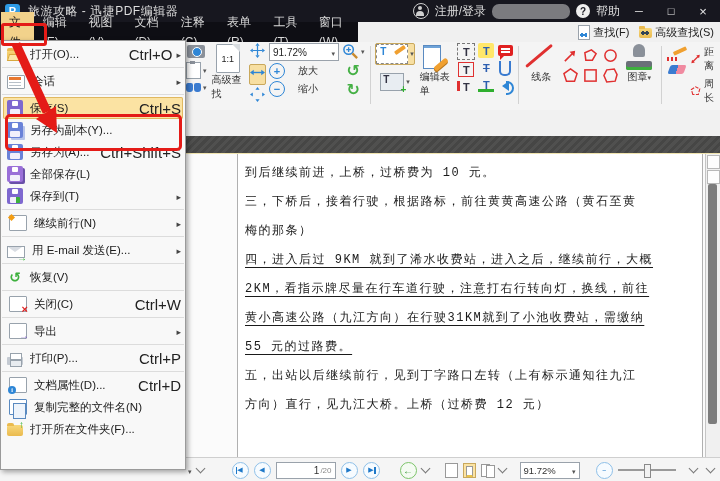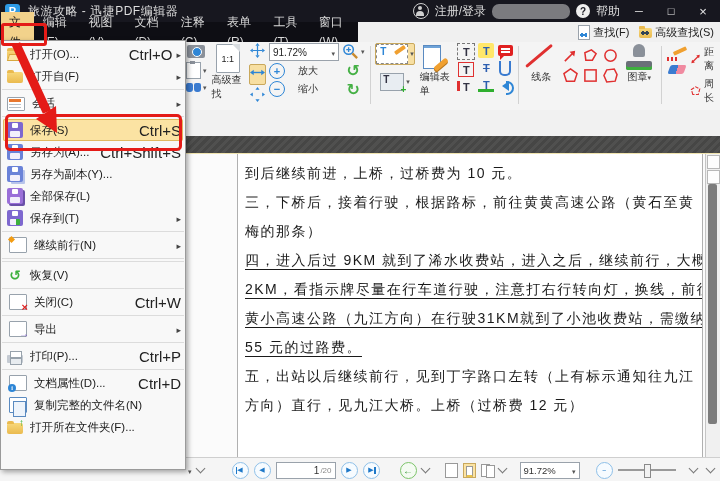--- a/index.html
+++ b/index.html
@@ -99,21 +99,21 @@
   .eraserI{width:16px;height:9px;transform:skewX(-20deg);background:linear-gradient(90deg,#3a7bd0 50%,#f08aa0 50%);border-radius:2px;margin:2px 0;}
   .mrow2{display:flex;align-items:center;gap:3px;font-size:10px;color:#333;}
   
   .substrip{position:absolute;left:0;top:110px;width:720px;height:26px;background:#f1f1f1;}
   .tabband{position:absolute;left:0;top:136px;width:720px;height:18px;
      background:repeating-linear-gradient(135deg,#50504f 0 3px,#464645 3px 6px);
      border-bottom:3px solid #c9b257;box-shadow:inset 0 -1px 0 #efe3ae;}
   
   .docarea{position:absolute;left:0;top:154px;width:720px;height:303px;background:#fbfbfb;overflow:hidden;}
   .page{position:absolute;left:237px;top:0;width:464px;height:303px;background:#fff;border-left:1px solid #b0b0b0;border-right:1px solid #b0b0b0;overflow:hidden;}
-  .ptext{padding:5px 4px 0 7px;font-family:Liberation Sans, sans-serif;font-size:14px;
+  .ptext{padding:5px 4px 0 7px;font-family:Liberation Mono, monospace;font-size:12px;
          color:#1a1a1a;line-height:29px;letter-spacing:1.5px;white-space:nowrap;}
   .dline.u{text-decoration:underline;text-underline-offset:4px;}
   .vscroll{position:absolute;right:0;top:0;width:14px;height:303px;background:#f0f0f0;border-left:1px solid #c5c5c5;}
   .vsbtn{width:11px;height:12px;margin:1px;background:#fdfdfd;border:1px solid #b8b8b8;}
   .vthumb{position:absolute;left:2px;top:30px;width:9px;height:240px;background:#7c7c7c;border-radius:2px;}
   
   .statusbar{position:absolute;left:0;top:457px;width:720px;height:24px;background:#f5f5f5;border-top:1px solid #cfcfcf;
              display:flex;align-items:center;font-size:10px;color:#333;}
   .sflex{display:flex;align-items:center;gap:5px;margin-left:188px;}
   .chev{width:6px;height:6px;border-right:1.6px solid #777;border-bottom:1.6px solid #777;transform:rotate(45deg);margin-top:-3px;}
@@ -442,62 +442,62 @@
     </div>
   </div>
 
   <div class="filemenu">
     <div class="mrow">
       <span class="ic ic-folder-open"></span>
       <span class="mlabel">打开(O)...</span>
       <span class="msc">Ctrl+O</span>
       <span class="marr"></span>
     </div>
-    <div class="mrow">
-      <span class="ic ic-folder"></span>
-      <span class="mlabel">打开自(F)</span>
-      <span class="marr"></span>
-    </div>
     <div class="msep"></div>
     <div class="mrow">
       <span class="ic ic-session"></span>
       <span class="mlabel">会话</span>
       <span class="marr"></span>
     </div>
     <div class="msep"></div>
     <div class="mrow hl">
       <span class="ic fl ic-save"></span>
       <span class="mlabel">保存(S)</span>
       <span class="msc">Ctrl+S</span>
     </div>
     <div class="mrow">
+      <span class="ic fl ic-savecopy"></span>
+      <span class="mlabel">另存为副本(Y)...</span>
+    </div>
+    <div class="mrow">
       <span class="ic fl ic-saveas"></span>
       <span class="mlabel">另存为(A)...</span>
       <span class="msc">Ctrl+Shift+S</span>
     </div>
     <div class="mrow">
-      <span class="ic fl ic-savecopy"></span>
-      <span class="mlabel">另存为副本(Y)...</span>
-    </div>
-    <div class="mrow">
       <span class="ic fl ic-saveall"></span>
       <span class="mlabel">全部保存(L)</span>
     </div>
     <div class="mrow">
       <span class="ic fl ic-saveto"></span>
       <span class="mlabel">保存到(T)</span>
       <span class="marr"></span>
     </div>
     <div class="msep"></div>
     <div class="mrow">
       <span class="ic pgic ic-newdoc"></span>
       <span class="mlabel">继续前行(N)</span>
       <span class="marr"></span>
     </div>
     <div class="msep"></div>
+    <div class="mrow">
+      <span class="ic ic-mail"></span>
+      <span class="mlabel">用 E-mail 发送(E)...</span>
+      <span class="marr"></span>
+    </div>
     <div class="msep"></div>
     <div class="mrow">
       <span class="ic ic-revert">↺</span>
       <span class="mlabel">恢复(V)</span>
     </div>
     <div class="msep"></div>
     <div class="mrow">
       <span class="ic pgic ic-close"></span>
       <span class="mlabel">关闭(C)</span>
       <span class="msc">Ctrl+W</span>

